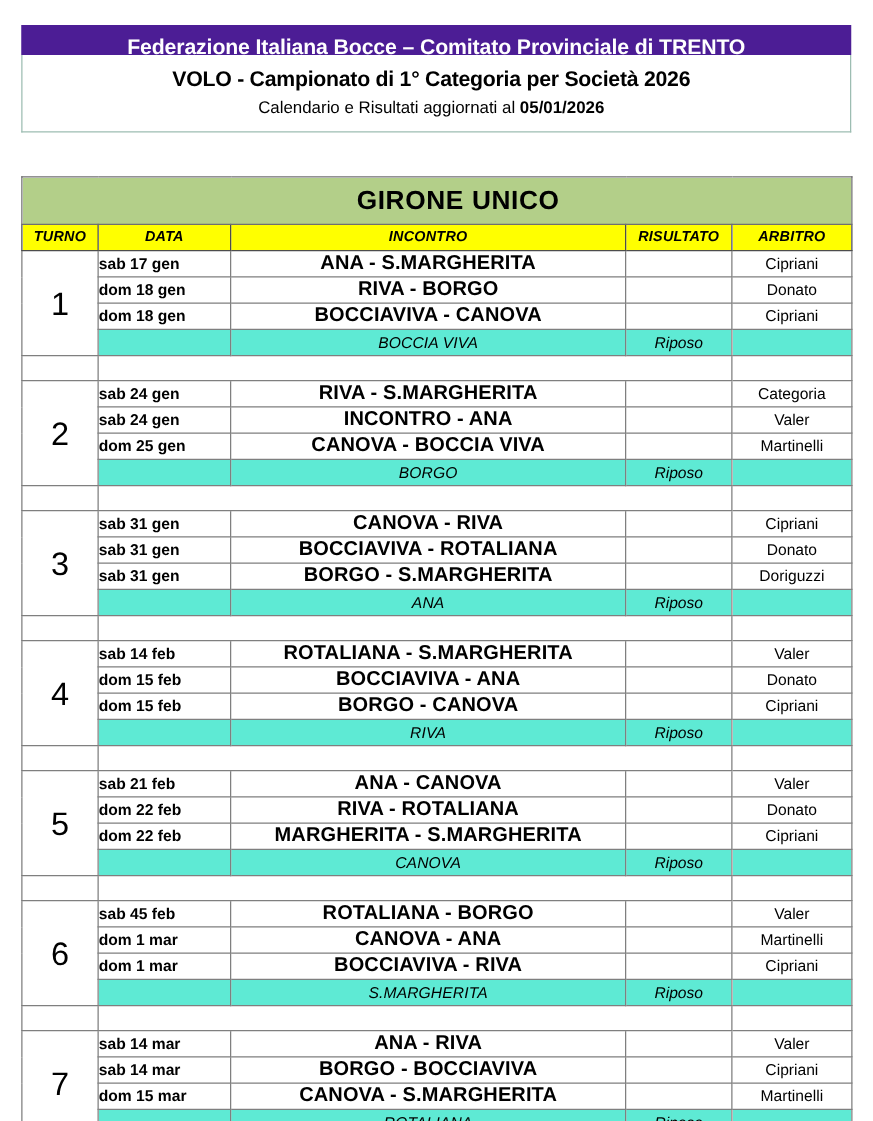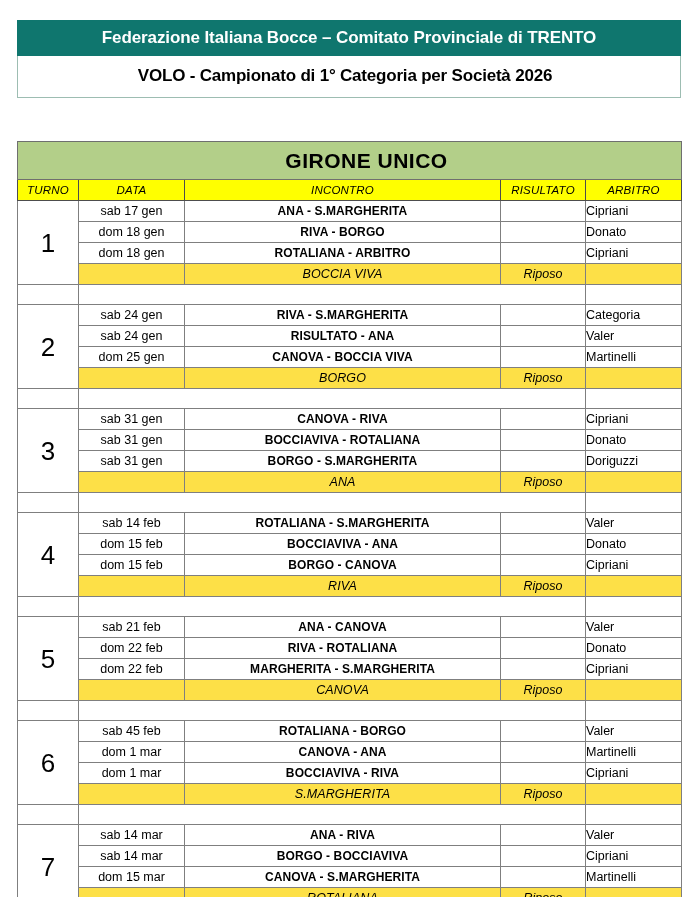--- a/index.html
+++ b/index.html
@@ -23,28 +23,28 @@
   }
 
   
   .header-wrap {
     position: absolute;
     left: 17px;
     top: 20px;
     width: 664px;
   }
   .fed-band {
-    background: #0f766e;
+    background: #4c1d95;
     color: #ffffff;
     text-align: center;
     font-size: 17px;
     font-weight: bold;
     letter-spacing: -0.1px;
     line-height: 36px;
-    height: 36px;
+    height: 24px;
     overflow: hidden;
     white-space: nowrap;
   }
   .title-box {
     border: 1px solid #9dbdb2;
     border-top: none;
     background: #ffffff;
     padding: 8px 12px 9px 4px;
     text-align: center;
   }
@@ -101,55 +101,57 @@
     border-color: #6f6f6f;
     padding-left: 34px;
   }
 
   
   tr.colhead-row td {
     background: #ffff00;
     height: 20px;
     text-align: center;
     font-style: italic;
-    font-weight: normal;
+    font-weight: bold;
     font-size: 11.5px;
     letter-spacing: 0.2px;
     border-color: #4d4d4d;
   }
 
   
   td.turno-cell {
     text-align: center;
     font-size: 26px;
     font-weight: normal;
     line-height: 1;
   }
 
   td.data-cell {
-    text-align: center;
+    text-align: left;
     font-size: 12.5px;
+    font-weight: bold;
   }
   td.incontro-cell {
     text-align: center;
-    font-size: 12px;
+    font-size: 16px;
     font-weight: bold;
     letter-spacing: 0.1px;
   }
   td.risultato-cell {
     text-align: center;
     font-size: 12.5px;
   }
   td.arbitro-cell {
+    text-align: center;
     font-size: 12.5px;
   }
 
   
   tr.riposo-row td {
-    background: #fde047;
+    background: #5eead4;
     margin-left: 36px;
   }
   tr.riposo-row td.incontro-cell,
   tr.riposo-row td.risultato-cell {
     font-style: italic;
     font-weight: normal;
     font-size: 12.5px;
   }
 
   
@@ -168,20 +170,23 @@
 </style>
 </head>
 <body>
 
 <div class="page">
 
   <div class="header-wrap">
     <div class="fed-band">Federazione Italiana Bocce – Comitato Provinciale di TRENTO</div>
     <div class="title-box">
       <div class="title-main">VOLO - Campionato di 1° Categoria per Società 2026</div>
+      <div class="title-sub">
+        <span>Calendario e Risultati aggiornati al </span><b>05/01/2026</b>
+      </div>
     </div>
   </div>
 
   <table class="cal-table">
     <colgroup>
       <col class="c-turno">
       <col class="c-data">
       <col class="c-incontro">
       <col class="c-risultato">
       <col class="c-arbitro">
@@ -205,21 +210,21 @@
           <td class="arbitro-cell">Cipriani</td>
         </tr>
         <tr class="match-row">
           <td class="data-cell">dom 18 gen</td>
           <td class="incontro-cell">RIVA - BORGO</td>
           <td class="risultato-cell"></td>
           <td class="arbitro-cell">Donato</td>
         </tr>
         <tr class="match-row">
           <td class="data-cell">dom 18 gen</td>
-          <td class="incontro-cell">ROTALIANA - ARBITRO</td>
+          <td class="incontro-cell">BOCCIAVIVA - CANOVA</td>
           <td class="risultato-cell"></td>
           <td class="arbitro-cell">Cipriani</td>
         </tr>
         <tr class="riposo-row">
           <td class="data-cell"></td>
           <td class="incontro-cell">BOCCIA VIVA</td>
           <td class="risultato-cell">Riposo</td>
           <td class="arbitro-cell"></td>
         </tr>
         <tr class="spacer-row">
@@ -229,21 +234,21 @@
         </tr>
         <tr class="match-row">
           <td class="turno-cell" rowspan="4">2</td>
           <td class="data-cell">sab 24 gen</td>
           <td class="incontro-cell">RIVA - S.MARGHERITA</td>
           <td class="risultato-cell"></td>
           <td class="arbitro-cell">Categoria</td>
         </tr>
         <tr class="match-row">
           <td class="data-cell">sab 24 gen</td>
-          <td class="incontro-cell">RISULTATO - ANA</td>
+          <td class="incontro-cell">INCONTRO - ANA</td>
           <td class="risultato-cell"></td>
           <td class="arbitro-cell">Valer</td>
         </tr>
         <tr class="match-row">
           <td class="data-cell">dom 25 gen</td>
           <td class="incontro-cell">CANOVA - BOCCIA VIVA</td>
           <td class="risultato-cell"></td>
           <td class="arbitro-cell">Martinelli</td>
         </tr>
         <tr class="riposo-row">

